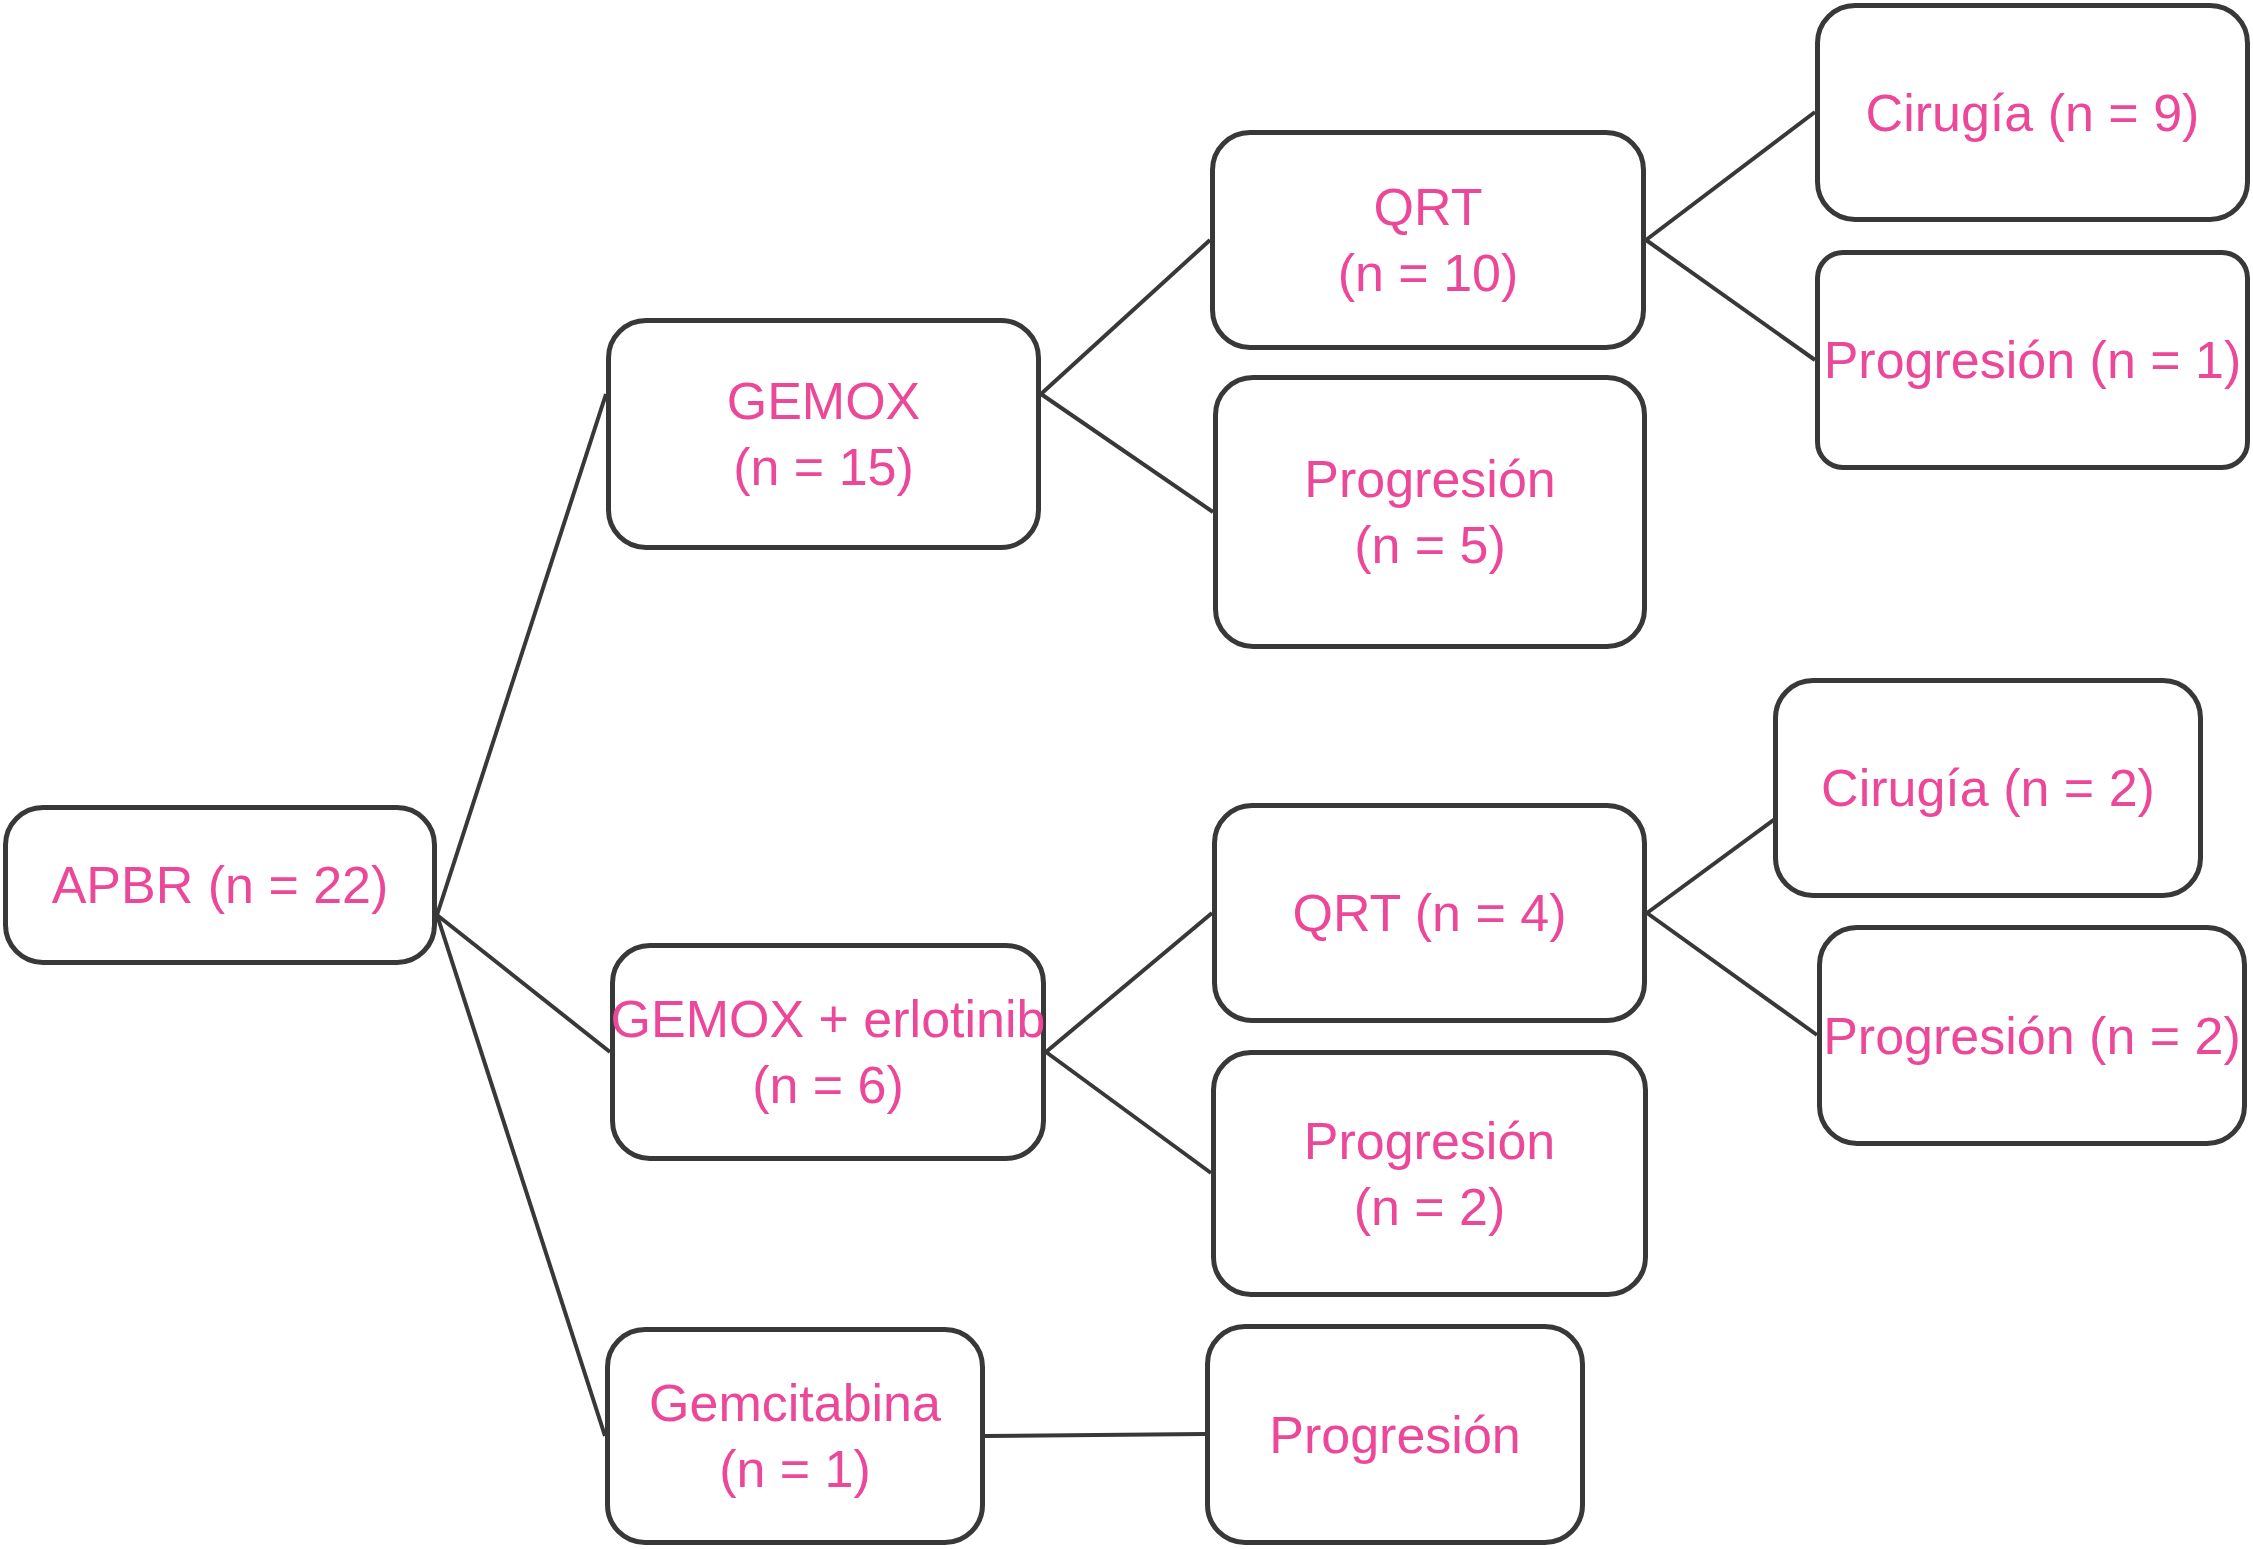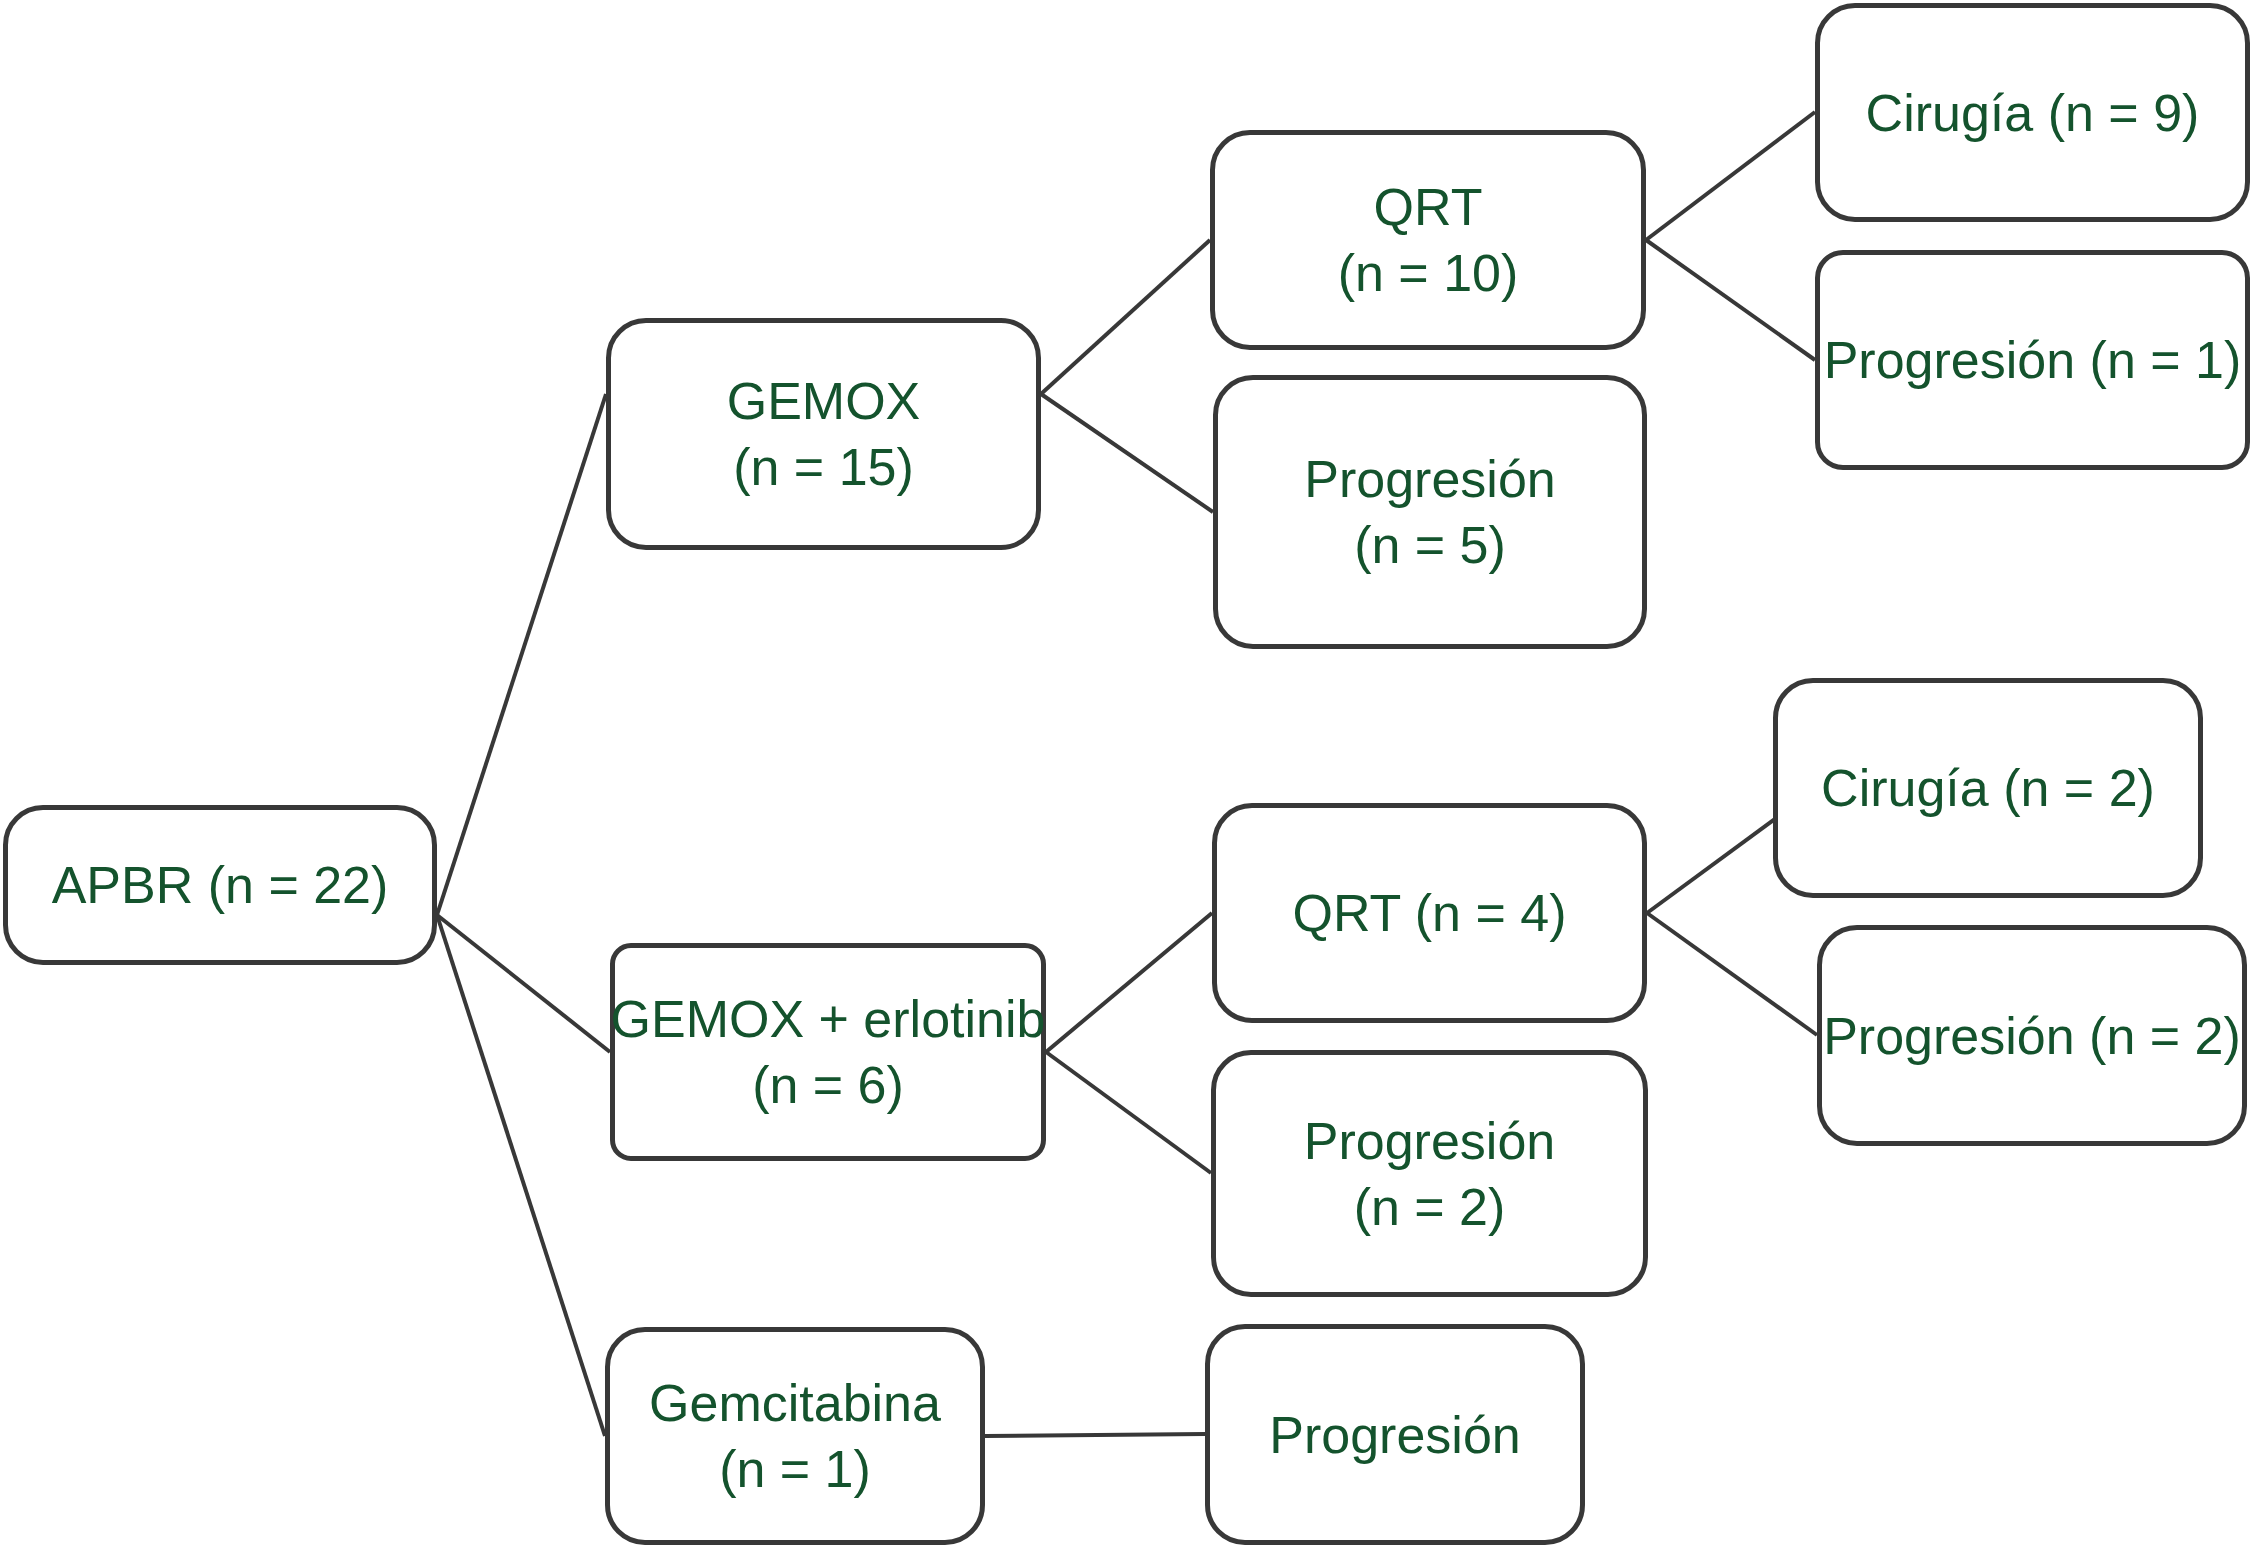--- a/index.html
+++ b/index.html
@@ -35,21 +35,21 @@
     display: flex;
     flex-direction: column;
     align-items: center;
     justify-content: center;
     text-align: center;
   }
   .node .line {
     display: block;
     font-size: 52px;
     line-height: 66px;
-    color: #14532d;
+    color: #ec4899;
     white-space: nowrap;
   }
 </style>
 </head>
 <body>
 
 <div class="canvas">
 
   <svg class="edges-svg" viewBox="0 0 2253 1549" xmlns="http://www.w3.org/2000/svg">
     <line x1="437" y1="915" x2="606" y2="394"></line>
@@ -86,21 +86,21 @@
   </div>
 
   <div class="node" style="left:1815px; top:3px; width:435px; height:219px;">
     <span class="line">Cirugía (n = 9)</span>
   </div>
 
   <div class="node" style="left:1815px; top:250px; width:435px; height:220px;border-radius:28px;">
     <span class="line">Progresión (n = 1)</span>
   </div>
 
-  <div class="node" style="left:610px; top:943px; width:436px; height:218px;border-radius:21px;">
+  <div class="node" style="left:610px; top:943px; width:436px; height:218px;">
     <span class="line">GEMOX + erlotinib</span>
     <span class="line">(n = 6)</span>
   </div>
 
   <div class="node" style="left:1212px; top:803px; width:435px; height:220px;">
     <span class="line">QRT (n = 4)</span>
   </div>
 
   <div class="node" style="left:1211px; top:1050px; width:437px; height:247px;">
     <span class="line">Progresión</span>

